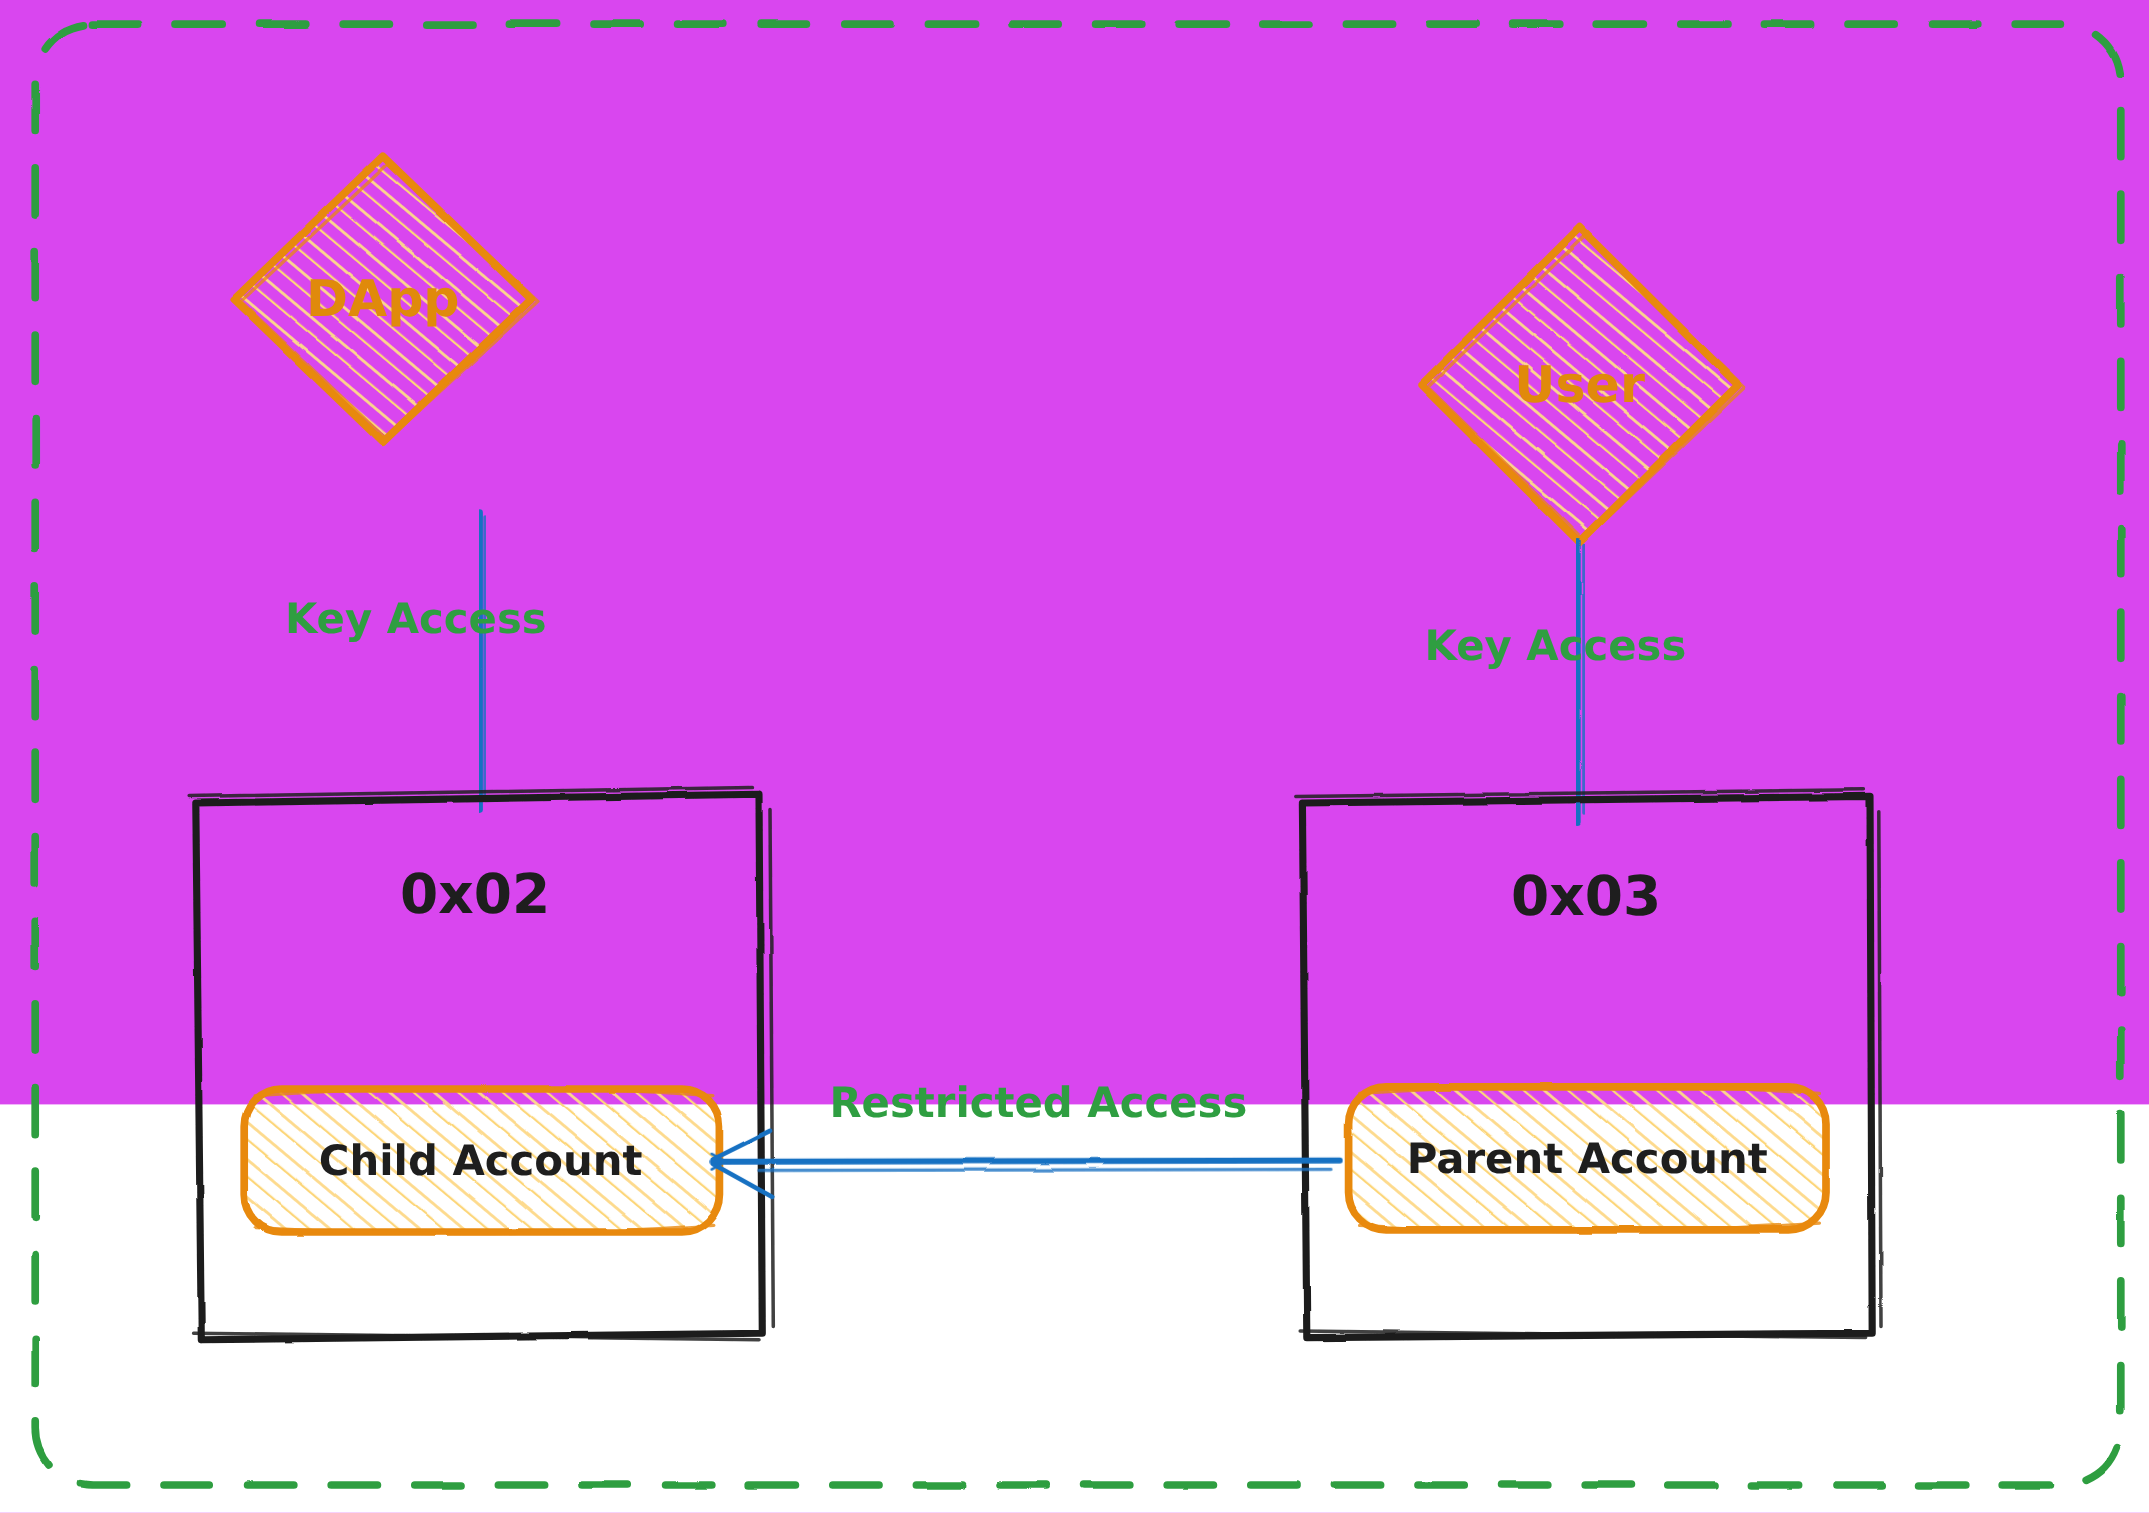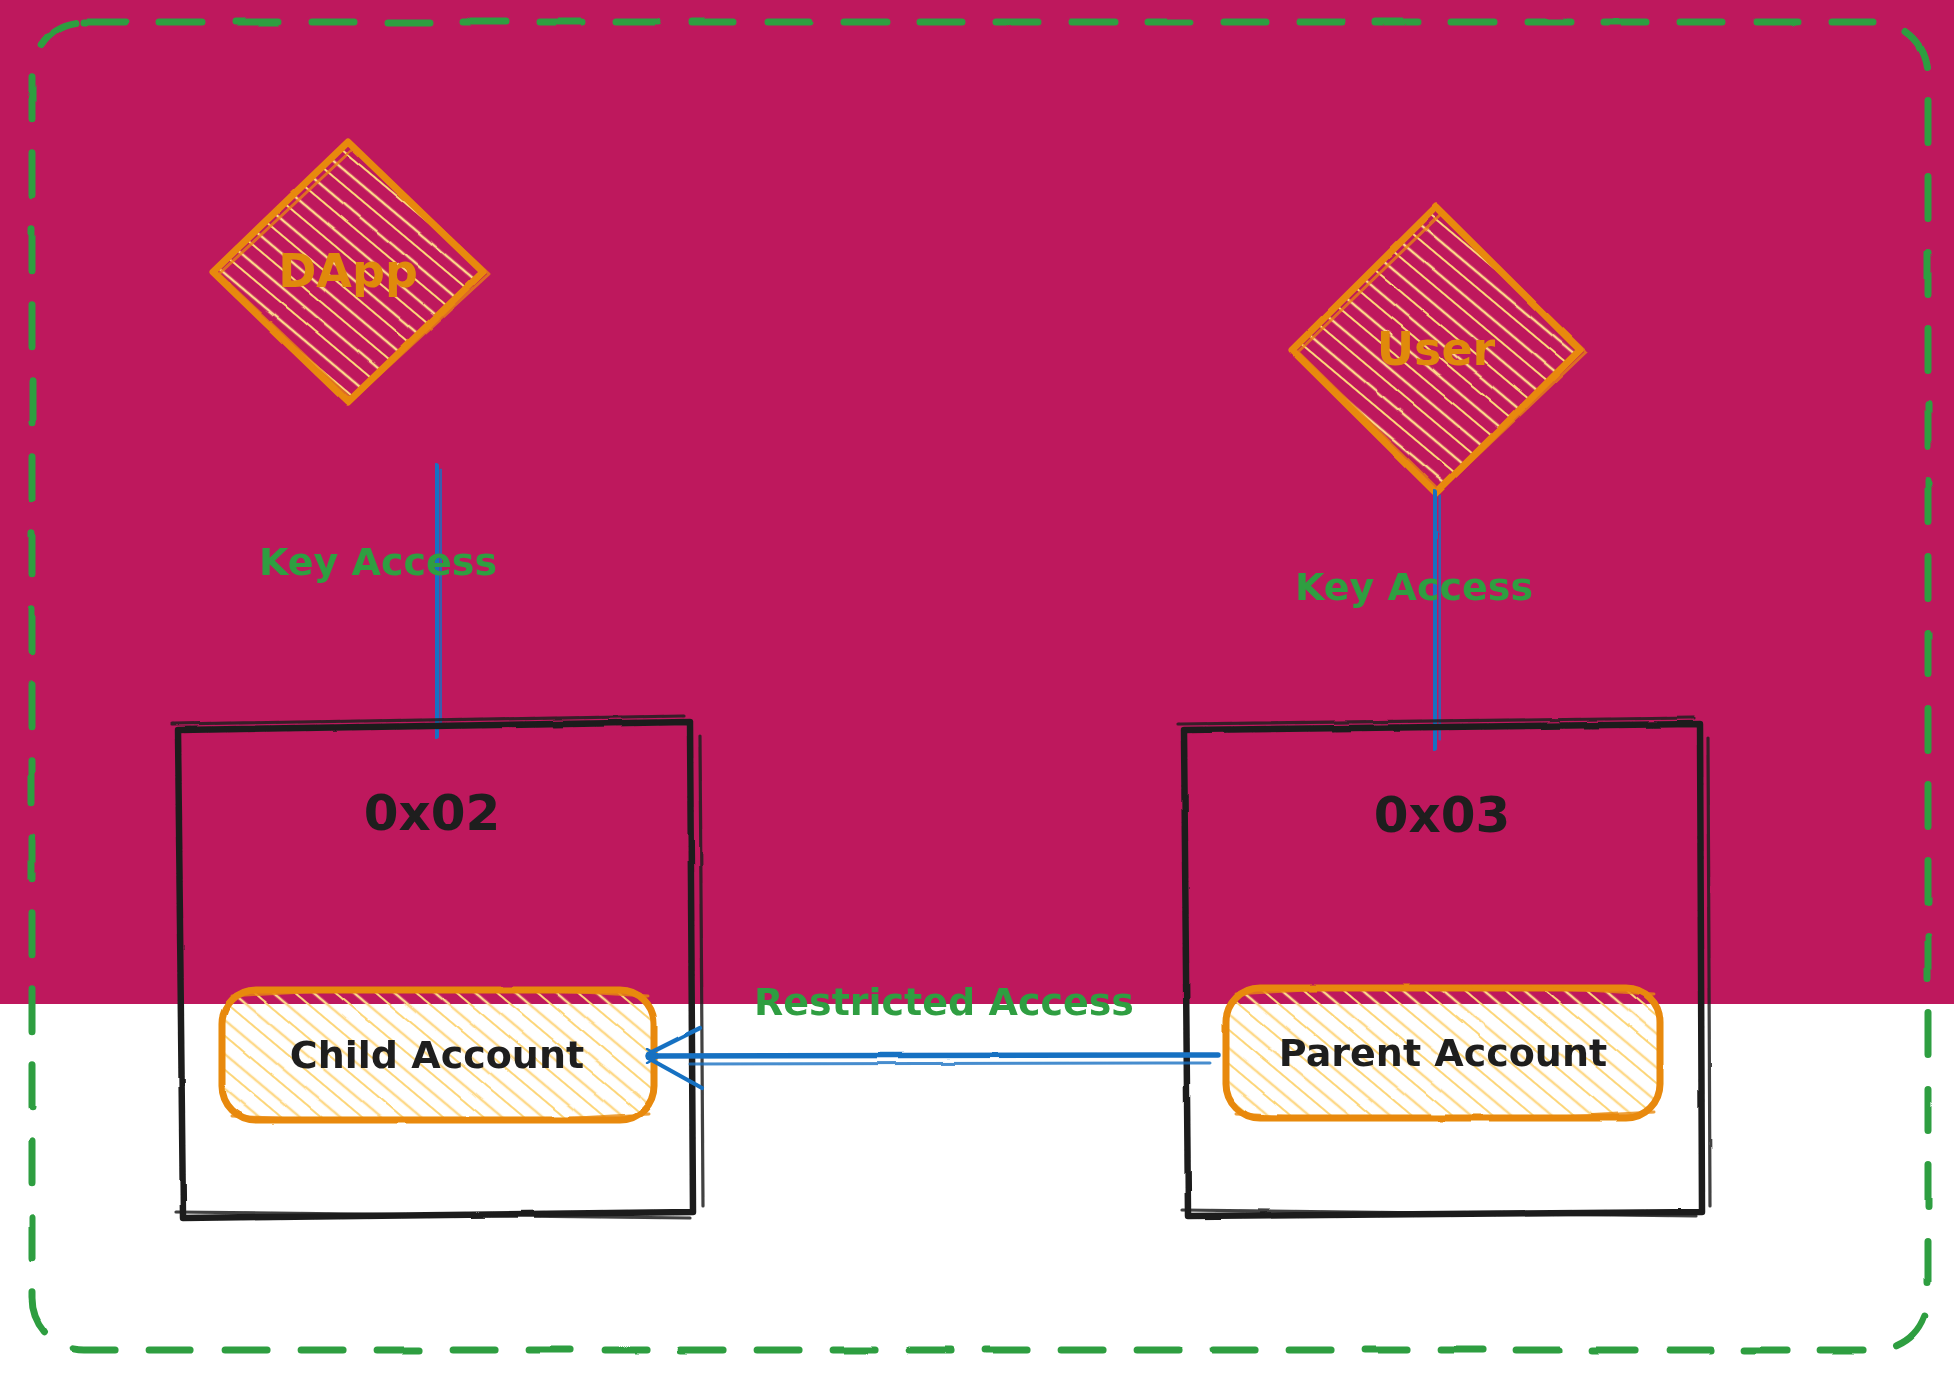--- a/index.html
+++ b/index.html
@@ -10,21 +10,21 @@
   body {
     width: 1954px;
     height: 1375px;
     font-family: "DejaVu Sans", sans-serif;
     overflow: hidden;
   }
   #canvas-root {
     position: relative;
     width: 1954px;
     height: 1004px;
-    background: #be185d;
+    background: #d946ef;
   }
   svg.diagram-layer {
     position: absolute;
     top: 0;
     left: 0;
     width: 1954px;
     height: 1375px;
   }
   .hand-text {
     font-family: "DejaVu Sans", sans-serif;

